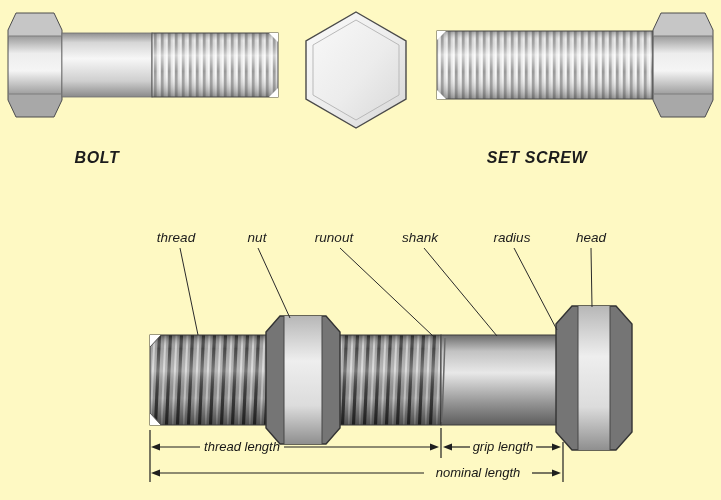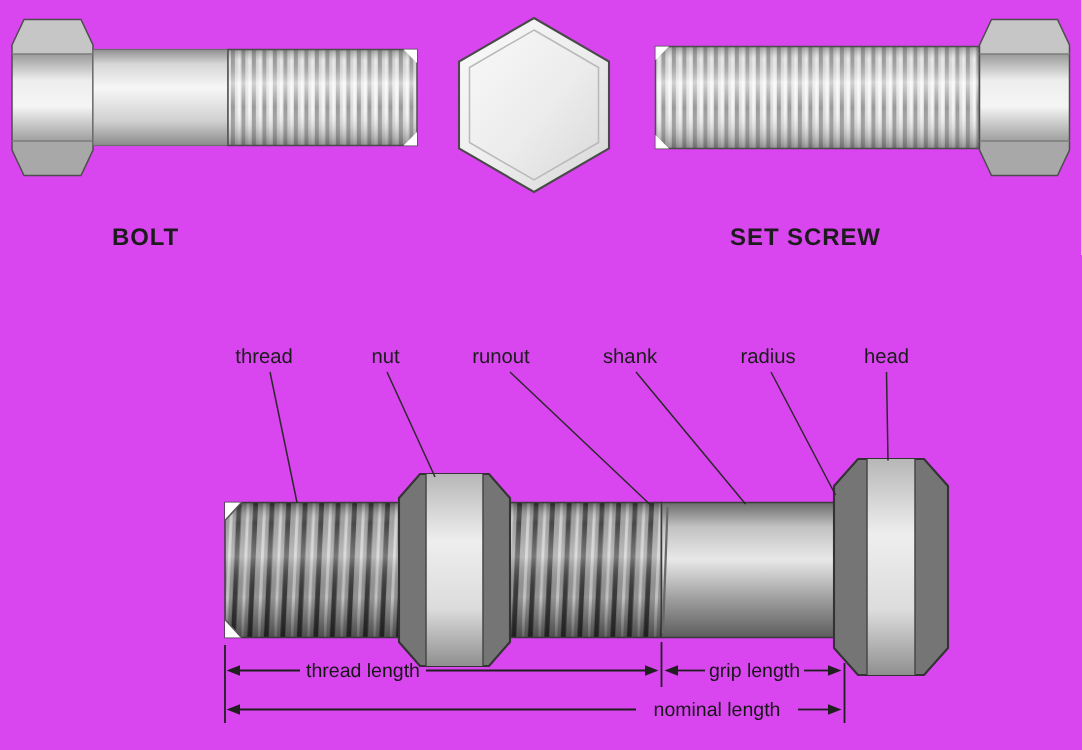--- a/index.html
+++ b/index.html
@@ -1,17 +1,17 @@
 <!DOCTYPE html>
 <html><head>
 <meta charset="utf-8">
 <style>
   html,body{margin:0;padding:0;background:#ffffff;}
-  .canvas{position:relative;width:721px;height:500px;background:#d946ef;overflow:hidden;
-          font-family:"Liberation Sans",sans-serif;}
+  .canvas{position:relative;width:721px;height:500px;background:#fef9c3;overflow:hidden;
+          font-family:"Liberation Sans",sans-serif;font-style:italic;}
   svg{display:block;}
   .caption{font-family:"Liberation Sans",sans-serif;font-size:16px;font-weight:bold;
            fill:#1c1c1c;letter-spacing:.6px;}
   .callout{font-family:"Liberation Sans",sans-serif;font-size:13.5px;fill:#1c1c1c;}
   .dim{font-family:"Liberation Sans",sans-serif;font-size:13px;fill:#161616;}
   .leader{stroke:#2a2a2a;stroke-width:1;fill:none;}
   .dimline{stroke:#1f1f1f;stroke-width:1.2;fill:none;}
   .tick{stroke:#1f1f1f;stroke-width:1.2;}
   .arrow{fill:#1f1f1f;stroke:none;}
   .outline{stroke:#4d4d4d;stroke-width:1;fill:none;}

